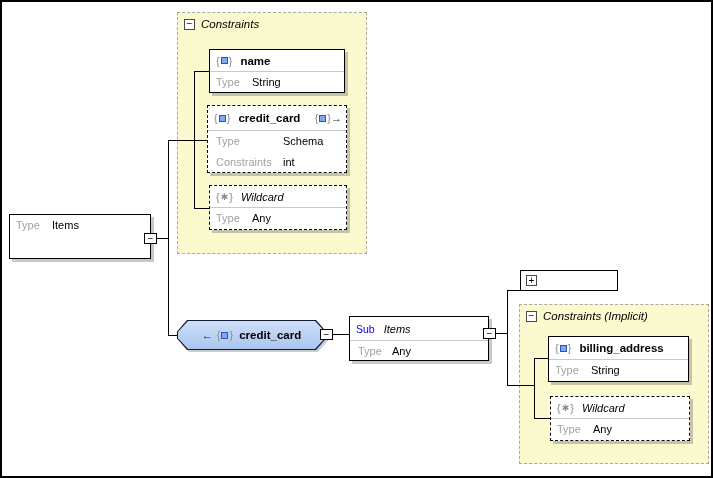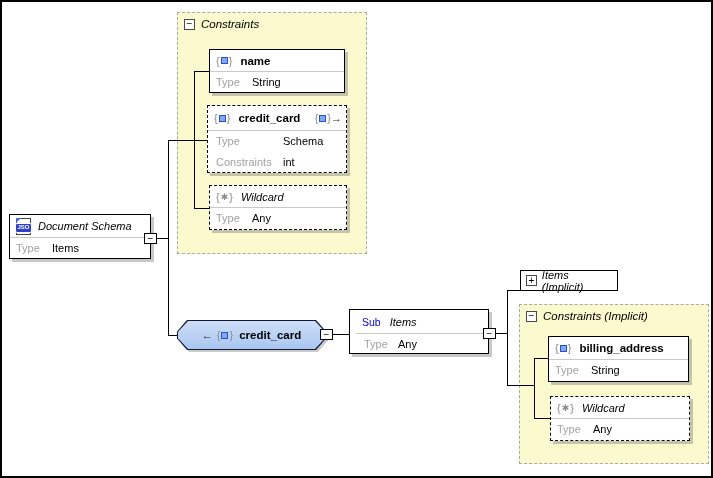--- a/index.html
+++ b/index.html
@@ -137,27 +137,20 @@
         </span>
       <span class="iname">Wildcard</span>
     </div>
     <div class="prow">
       <span class="lbl">Type</span>
       <span class="val">Any</span>
     </div>
   </div>
 
   <div class="box" style="left:7px; top:212px; width:142px; height:45px;">
-    <div class="titlebar" style="height:22px;">
-      <span class="docicon">
-        <span class="fold"></span>
-        <span class="badge">JSO</span>
-      </span>
-      <span class="iname">Document Schema</span>
-    </div>
     <div class="prow">
       <span class="lbl">Type</span>
       <span class="val">Items</span>
     </div>
   </div>
   <div class="handle" style="left:142px; top:231px;">−</div>
 
   <div class="bubble">
     <div class="b-edge"></div>
     <div class="b-fill">
@@ -165,35 +158,34 @@
       <span class="braces">
           <span>{</span>
           <span class="sq"></span>
           <span>}</span>
         </span>
       <span>credit_card</span>
     </div>
   </div>
   <div class="handle" style="left:318px; top:327px;">−</div>
 
-  <div class="box" style="left:347px; top:307px; width:140px; height:45px;padding-left:6px;">
+  <div class="box" style="left:347px; top:314px; width:140px; height:45px;">
     <div class="titlebar" style="height:23px;">
       <span class="sublbl">Sub</span>
       <span class="iname">Items</span>
     </div>
     <div class="prow">
       <span class="lbl" style="left:8px;">Type</span>
       <span class="val">Any</span>
     </div>
   </div>
   <div class="handle" style="left:481px; top:326px;">−</div>
 
   <div class="itemsbox" style="left:518px; top:268px; width:98px; height:21px;">
     <span class="cbtn" style="font-style:normal;">+</span>
-    <span>Items (Implicit)</span>
   </div>
 
   <div class="ycontainer" style="left:517px; top:302px; width:190px; height:160px;">
     <div class="chead">
       <span class="cbtn">−</span>
       <span>Constraints (Implicit)</span>
     </div>
   </div>
 
   <div class="box" style="left:546px; top:334px; width:141px; height:46px;">

